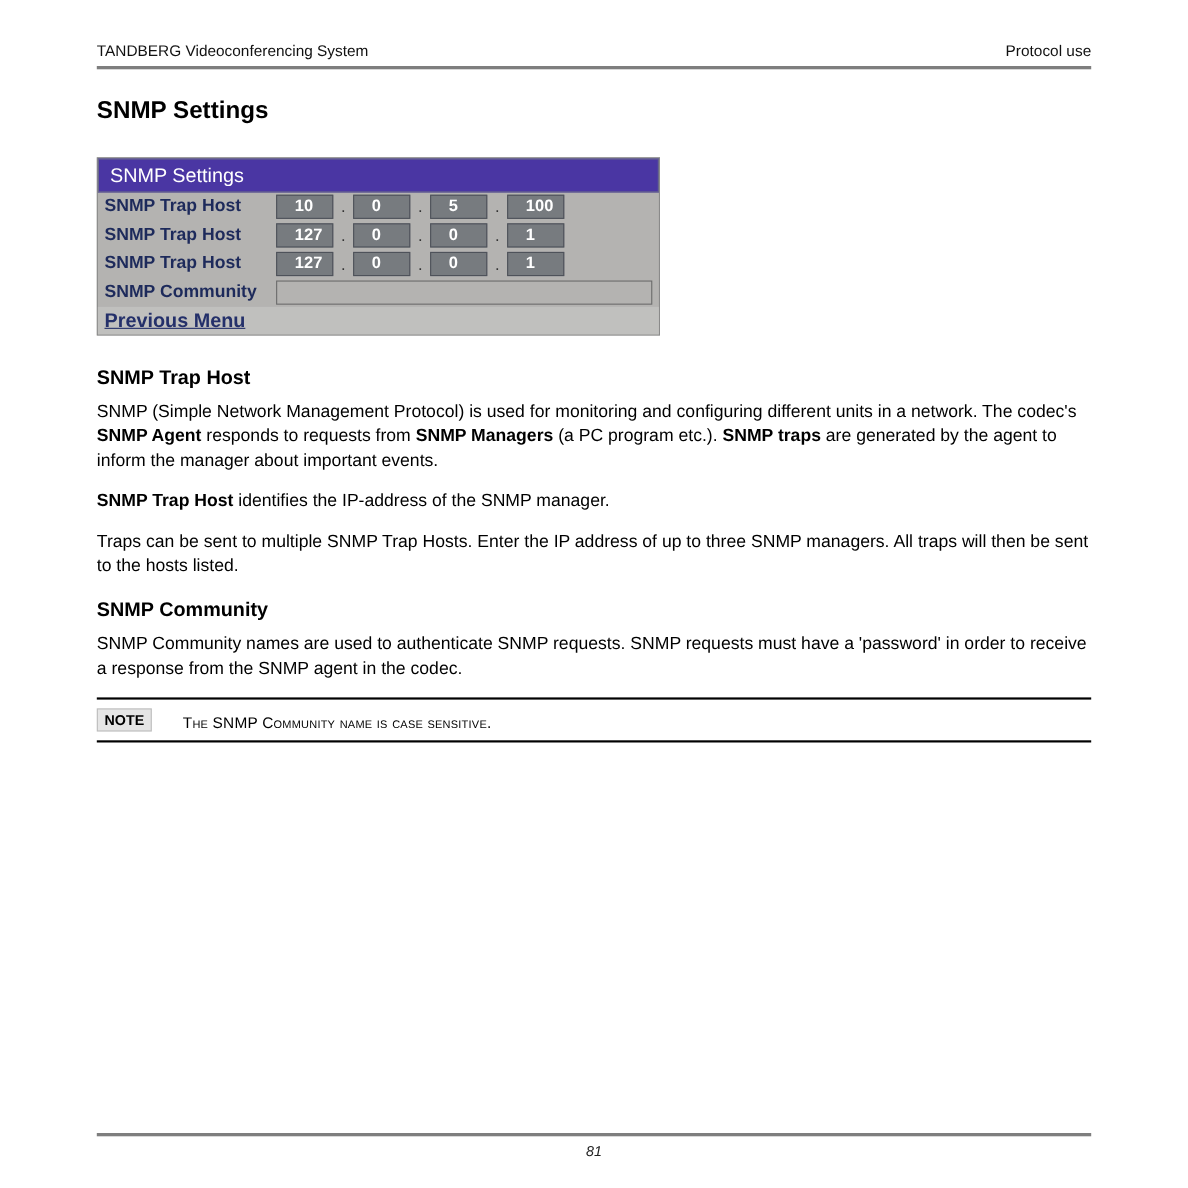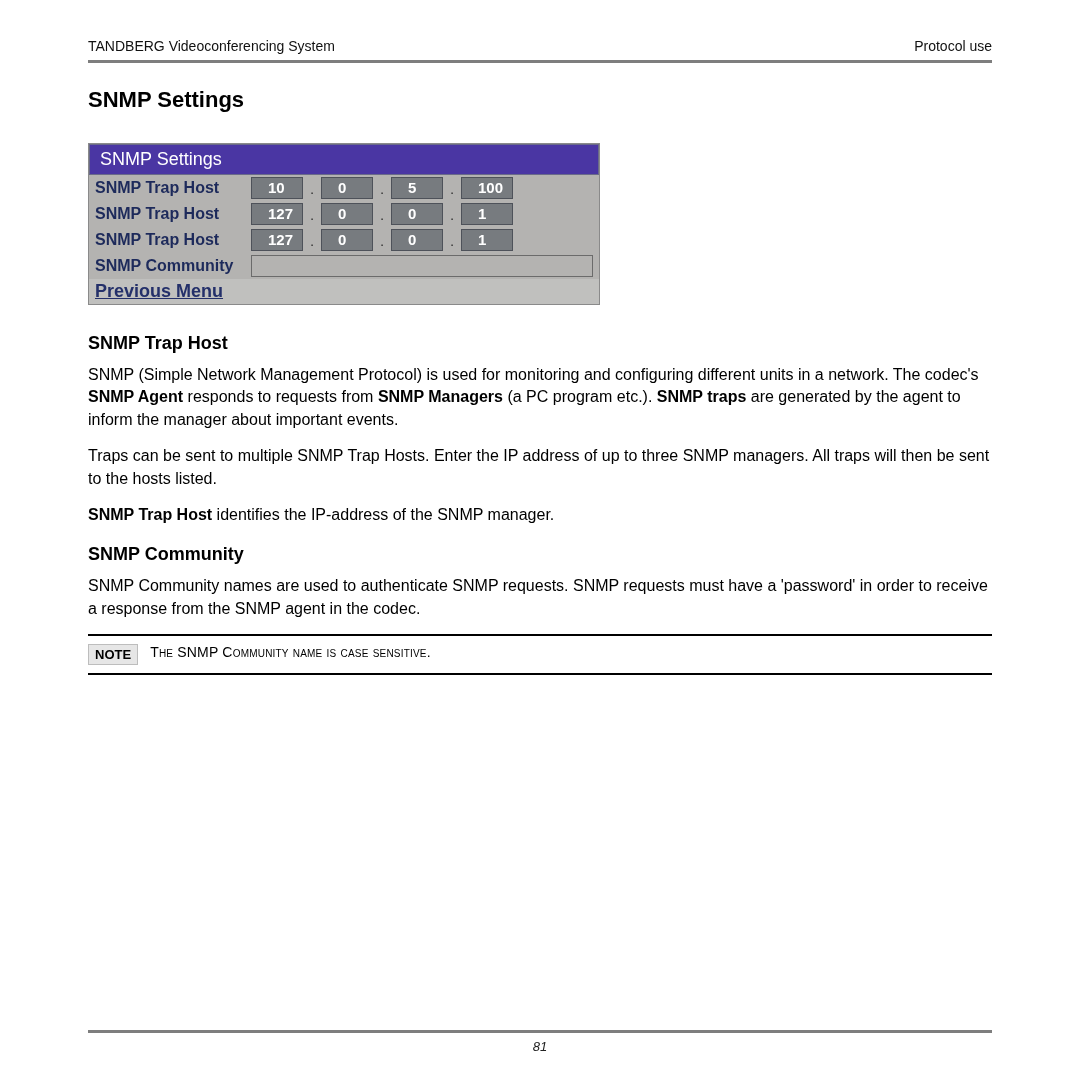--- a/index.html
+++ b/index.html
@@ -111,22 +111,22 @@
   .note-block {
     margin-top: 12px;
   }
   .note-rule {
     border: none;
     border-top: 2px solid #000;
     margin: 0;
   }
   .note-line {
     display: flex;
-    align-items: flex-start;
-    gap: 12px;
+    align-items: flex-end;
+    gap: 28px;
     padding: 8px 0;
   }
   .note-badge {
     font-size: 13px;
     font-weight: bold;
     background: #e6e6e6;
     border: 1px solid #bdbdbd;
     padding: 2px 6px;
   }
   .note-text {
@@ -210,25 +210,25 @@
       <div class="prev-label">Previous  Menu</div>
     </div>
   </div>
 
   <h3 class="sub">SNMP Trap Host</h3>
 
   <p class="body">
     <span>SNMP (Simple Network Management Protocol) is used for monitoring and configuring different units in a network. The codec's </span><span class="b">SNMP Agent</span><span> responds to requests from </span><span class="b">SNMP Managers</span><span> (a PC program etc.). </span><span class="b">SNMP traps</span><span> are generated by the agent to inform the manager about important events.</span>
   </p>
 
-  <p class="body">Traps can be sent to multiple SNMP Trap Hosts. Enter the IP address of up to three SNMP managers. All traps will then be sent to the hosts listed.</p>
-
   <p class="body">
     <span class="b">SNMP Trap Host</span><span> identifies the IP-address of the SNMP manager.</span>
   </p>
+
+  <p class="body">Traps can be sent to multiple SNMP Trap Hosts. Enter the IP address of up to three SNMP managers. All traps will then be sent to the hosts listed.</p>
 
   <h3 class="sub">SNMP Community</h3>
 
   <p class="body">SNMP Community names are used to authenticate SNMP requests. SNMP requests must have a 'password' in order to receive a response from the SNMP agent in the codec.</p>
 
   <div class="note-block">
     <hr class="note-rule">
     <div class="note-line">
       <span class="note-badge">NOTE</span>
       <span class="note-text">

